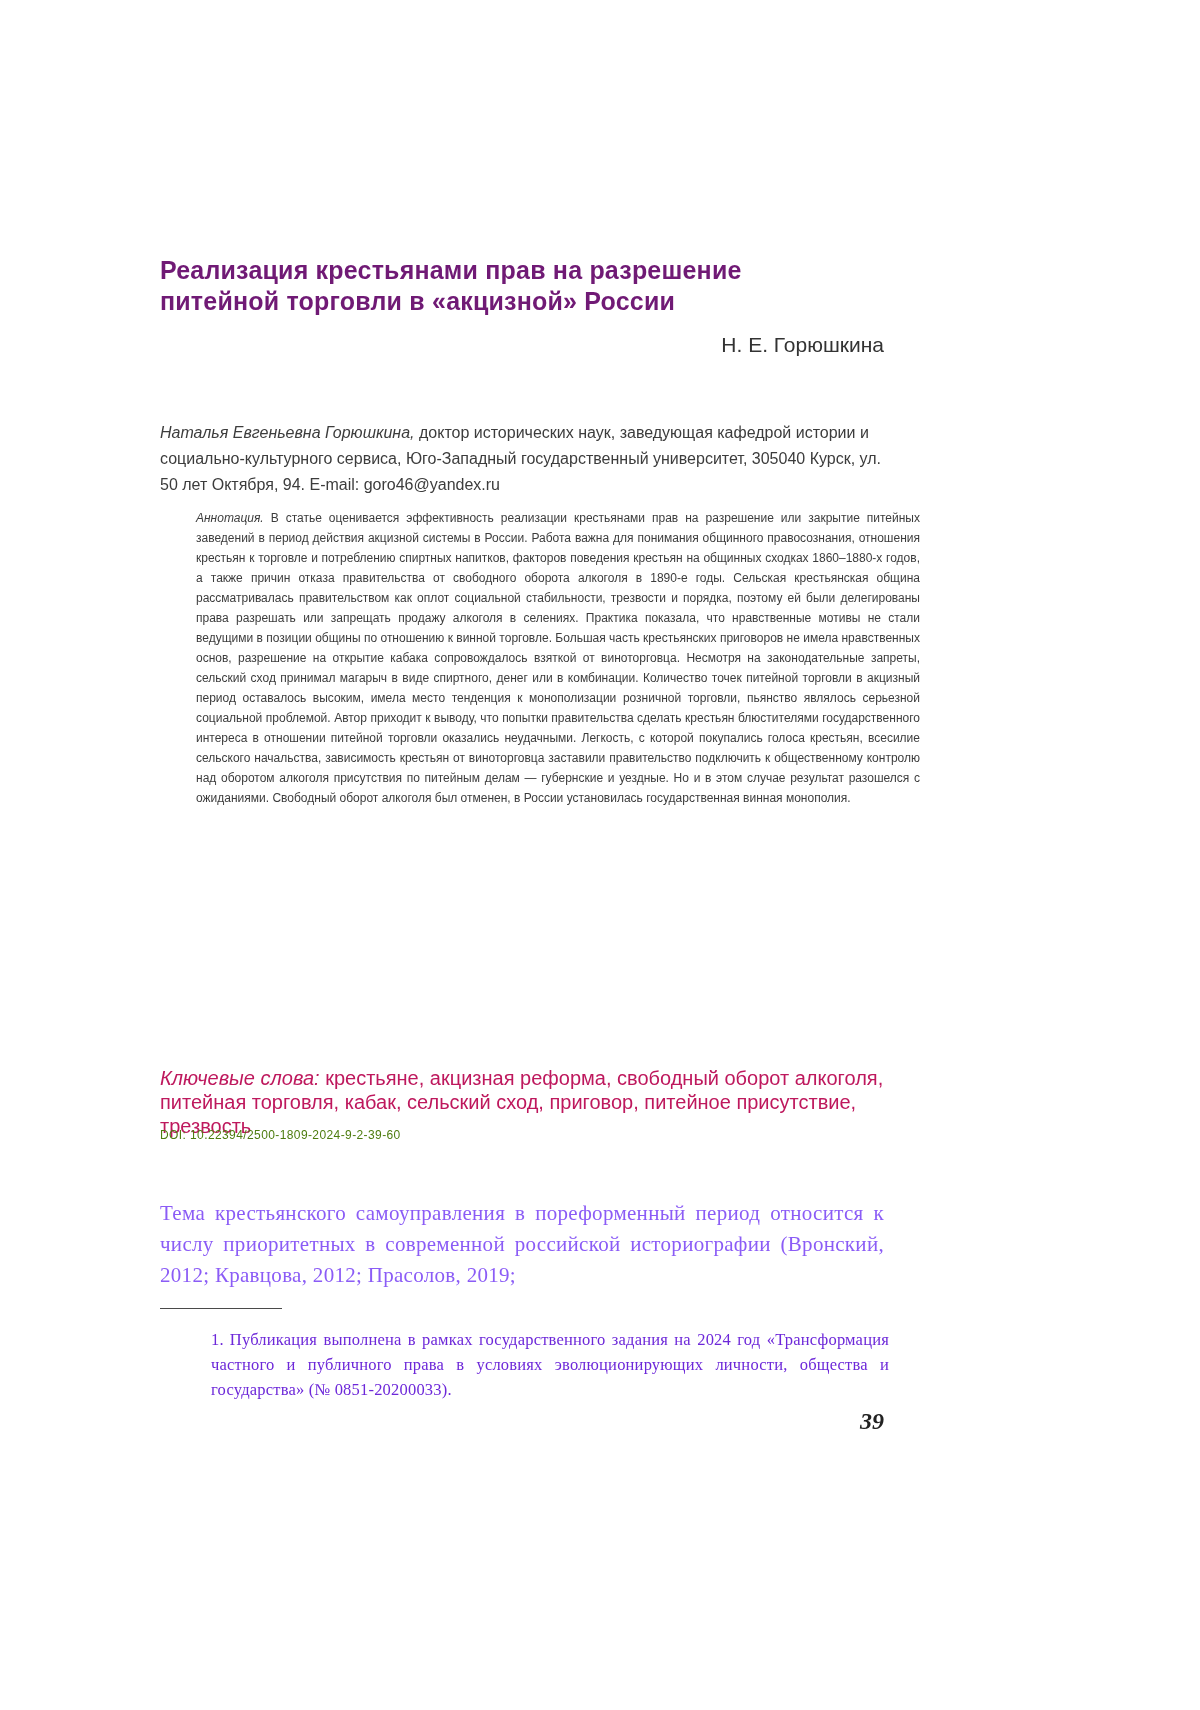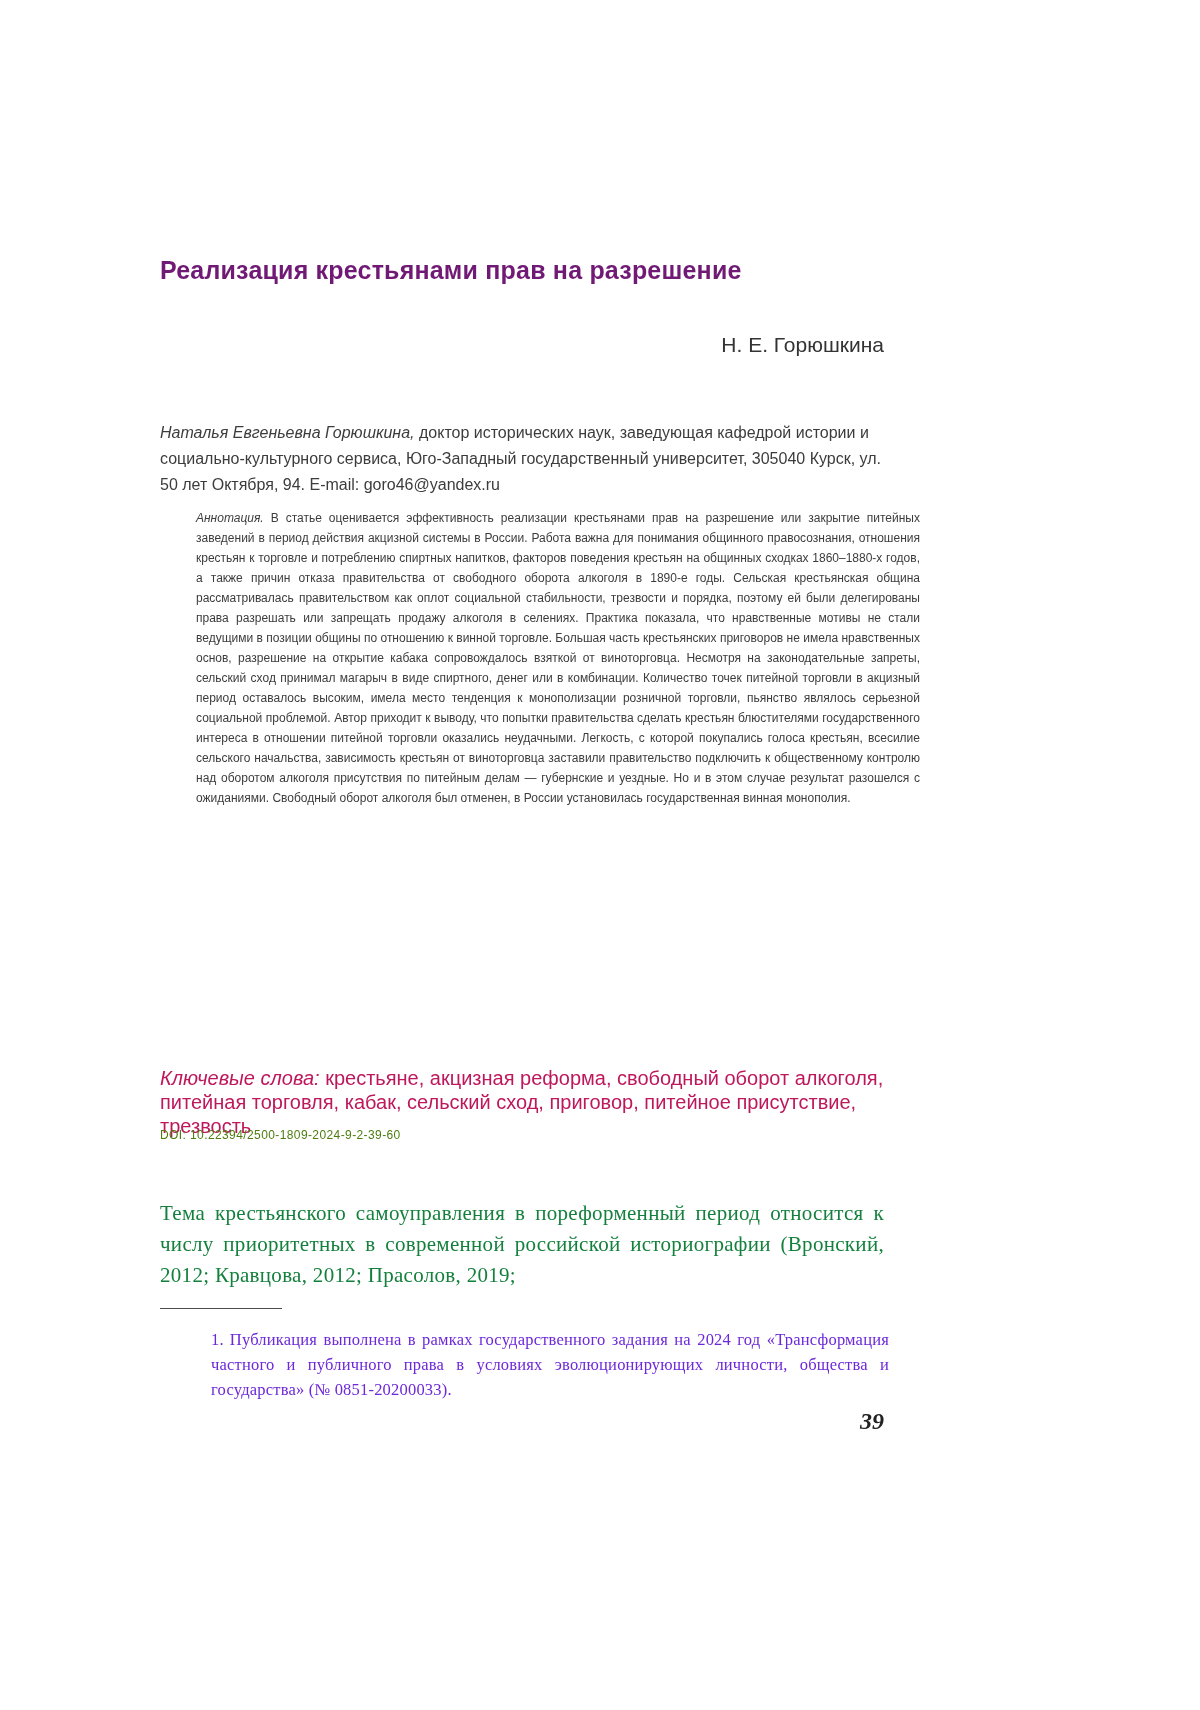--- a/index.html
+++ b/index.html
@@ -74,21 +74,21 @@
     letter-spacing: 0.4px;
     color: #4d7c0f;
   }
   .body-text {
     top: 1198px;
     font-family: "Liberation Serif", serif;
     font-size: 21px;
     line-height: 31px;
     text-align: justify;
     letter-spacing: 0.3px;
-    color: #15803d;
+    color: #8b5cf6;
   }
   .footnote-rule {
     position: absolute;
     left: 160px;
     top: 1308px;
     width: 122px;
     border: none;
     border-top: 1px solid #4a4a4a;
     margin: 0;
   }
@@ -116,20 +116,21 @@
     color: #222222;
   }
 </style>
 </head>
 <body>
 
 <div class="page">
 
   <h1 class="block title">
     <span class="title-line">Реализация крестьянами прав на разрешение</span>
+    <span class="title-line">питейной торговли в «акцизной» России</span>
   </h1>
 
   <div class="block author">Н. Е. Горюшкина</div>
 
   <p class="block bio"><span class="name">Наталья Евгеньевна Горюшкина,</span><span> доктор исторических наук, заведующая кафедрой истории и социально-культурного сервиса, Юго-Западный государственный университет, 305040 Курск, ул. 50 лет Октября, 94. E-mail: </span><span>goro46@yandex.ru</span></p>
 
   <p class="block abstract"><span class="label">Аннотация.</span><span> В статье оценивается эффективность реализации крестьянами прав на разрешение или закрытие питейных заведений в период действия акцизной системы в России. Работа важна для понимания общинного правосознания, отношения крестьян к торговле и потреблению спиртных напитков, факторов поведения крестьян на общинных сходках 1860–1880-х годов, а также причин отказа правительства от свободного оборота алкоголя в 1890-е годы. Сельская крестьянская община рассматривалась правительством как оплот социальной стабильности, трезвости и порядка, поэтому ей были делегированы права разрешать или запрещать продажу алкоголя в селениях. Практика показала, что нравственные мотивы не стали ведущими в позиции общины по отношению к винной торговле. Большая часть крестьянских приговоров не имела нравственных основ, разрешение на открытие кабака сопровождалось взяткой от виноторговца. Несмотря на законодательные запреты, сельский сход принимал магарыч в виде спиртного, денег или в комбинации. Количество точек питейной торговли в акцизный период оставалось высоким, имела место тенденция к монополизации розничной торговли, пьянство являлось серьезной социальной проблемой. Автор приходит к выводу, что попытки правительства сделать крестьян блюстителями государственного интереса в отношении питейной торговли оказались неудачными. Легкость, с которой покупались голоса крестьян, всесилие сельского начальства, зависимость крестьян от виноторговца заставили правительство подключить к общественному контролю над оборотом алкоголя присутствия по питейным делам — губернские и уездные. Но и в этом случае результат разошелся с ожиданиями. Свободный оборот алкоголя был отменен, в России установилась государственная винная монополия.</span></p>
 
   <p class="block keywords"><span class="label">Ключевые слова:</span><span> крестьяне, акцизная реформа, свободный оборот алкоголя, питейная торговля, кабак, сельский сход, приговор, питейное присутствие, трезвость</span></p>
 

